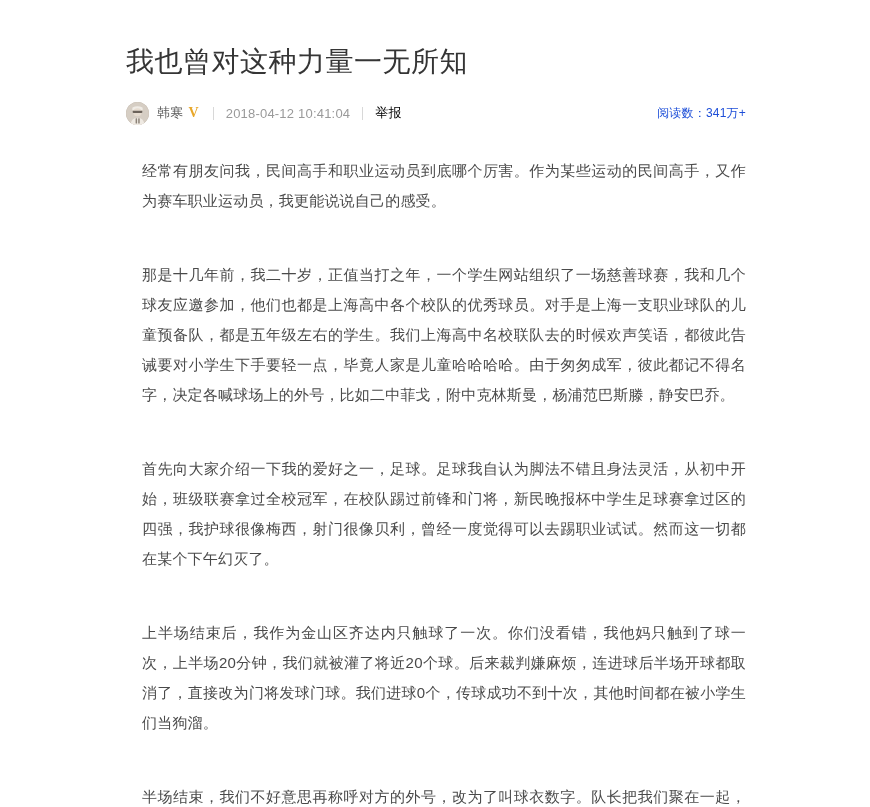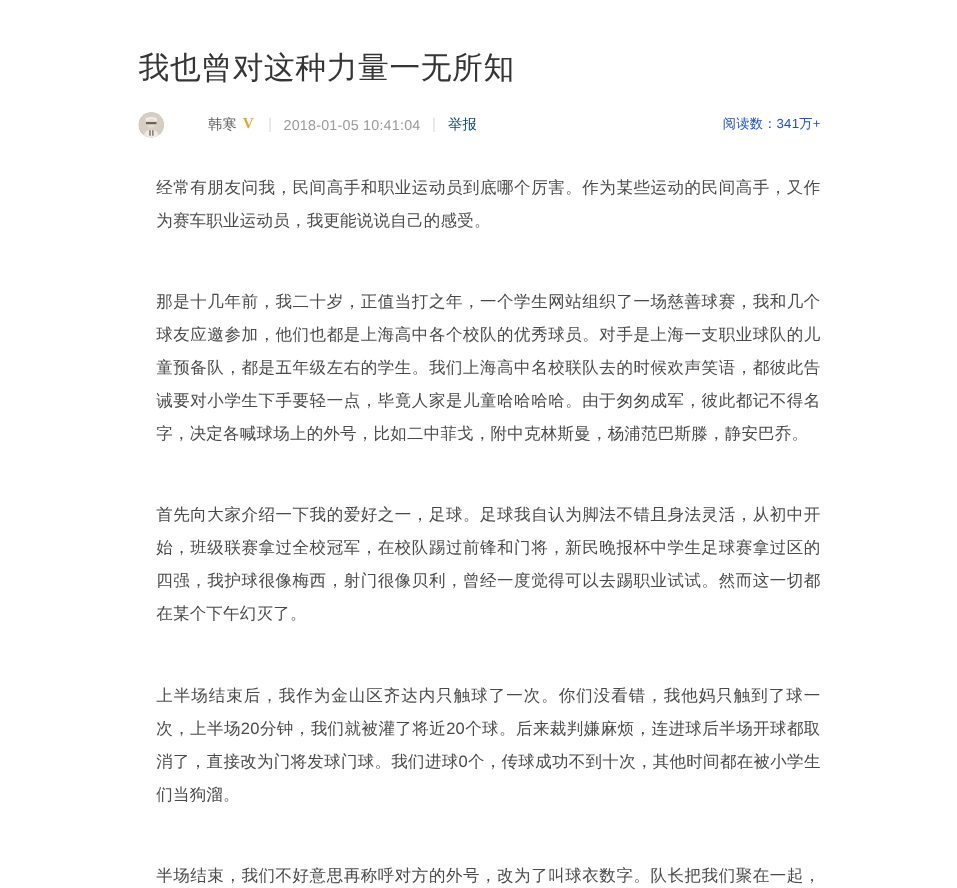--- a/index.html
+++ b/index.html
@@ -68,21 +68,20 @@
     position: relative;
   }
   .avatar svg { display: block; }
 
   .author-name {
     font-size: 13px;
     color: #5c5c5c;
     letter-spacing: 0.3px;
     margin-right: 5px;
     white-space: nowrap;
-    margin-left: 32px;
   }
 
   .v-badge {
     font-size: 14px;
     font-weight: 700;
     color: #e8a72a;
     line-height: 1;
     margin-right: 2px;
     font-family: "Liberation Serif", "DejaVu Serif", serif;
   }
@@ -98,21 +97,21 @@
 
   .meta-date {
     font-size: 13px;
     color: #9a9a9a;
     letter-spacing: 0.2px;
     white-space: nowrap;
   }
 
   .report-link {
     font-size: 13px;
-    color: #0c4a6e;
+    color: #000000;
     letter-spacing: 0.3px;
     text-decoration: none;
     cursor: pointer;
     white-space: nowrap;
   }
 
   .read-count {
     position: absolute;
     right: 0;
     top: 50%;
@@ -172,21 +171,21 @@
             <rect x="12.2" y="16.2" width="1.5" height="5.2" rx="0.5" fill="#8d8378"></rect>
           </svg>
         </span>
 
         <span class="author-name">韩寒</span>
 
         <span class="v-badge">V</span>
 
         <span class="meta-divider"></span>
 
-        <span class="meta-date">2018-01-05 10:41:04</span>
+        <span class="meta-date">2018-04-12 10:41:04</span>
 
         <span class="meta-divider"></span>
 
         <a class="report-link">举报</a>
       </div>
 
       <span class="read-count">阅读数：341万+</span>
     </div>
 
     <div class="article-body">

